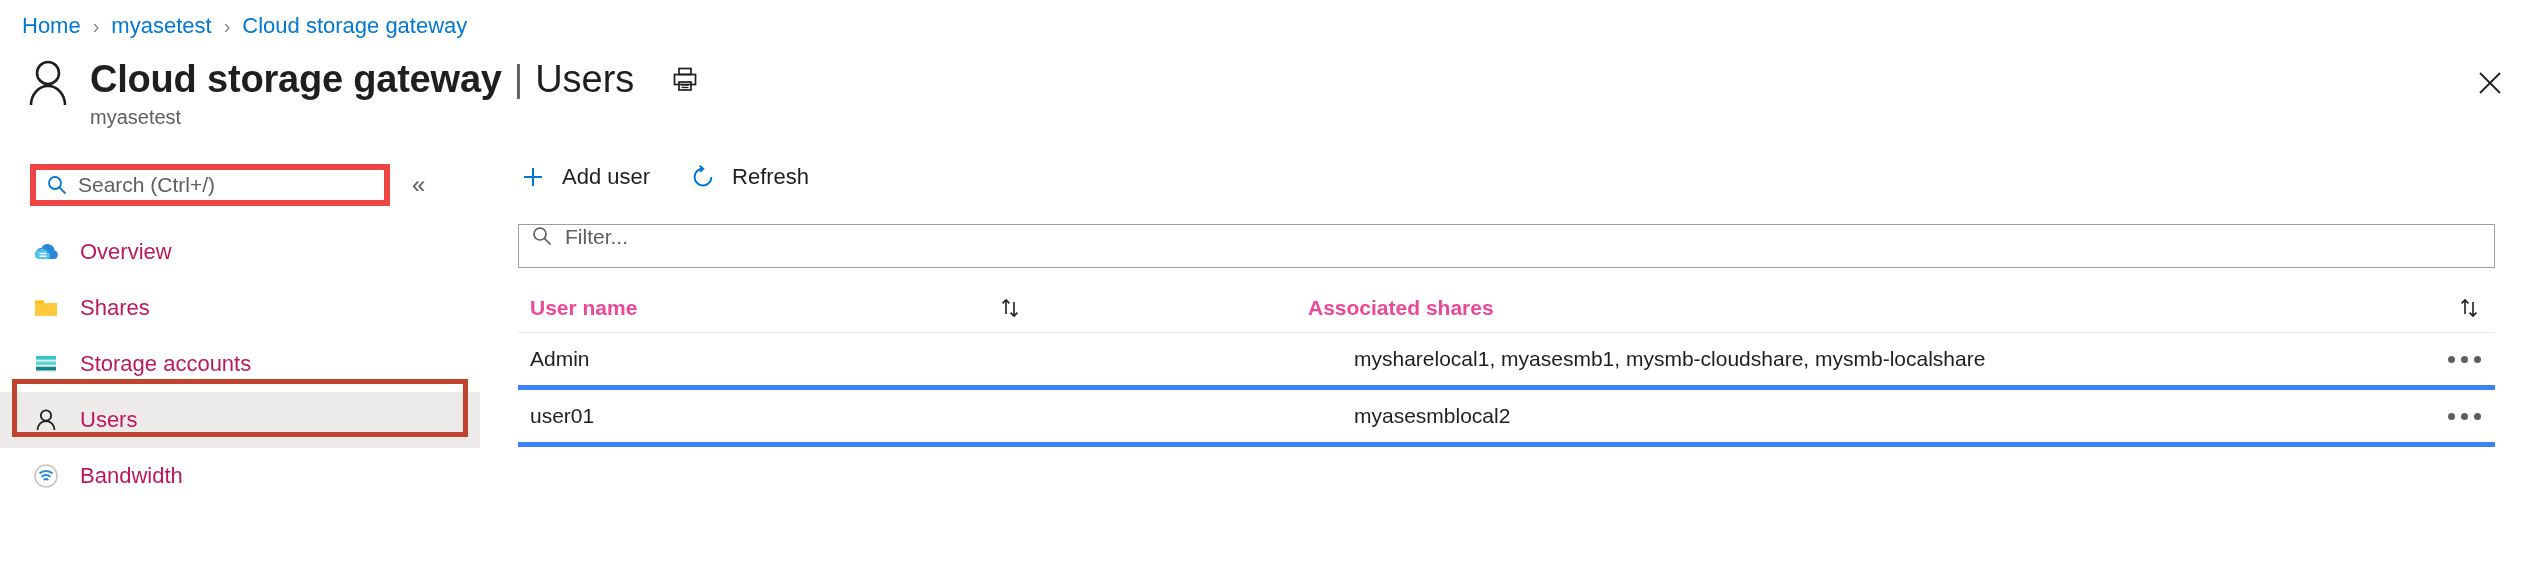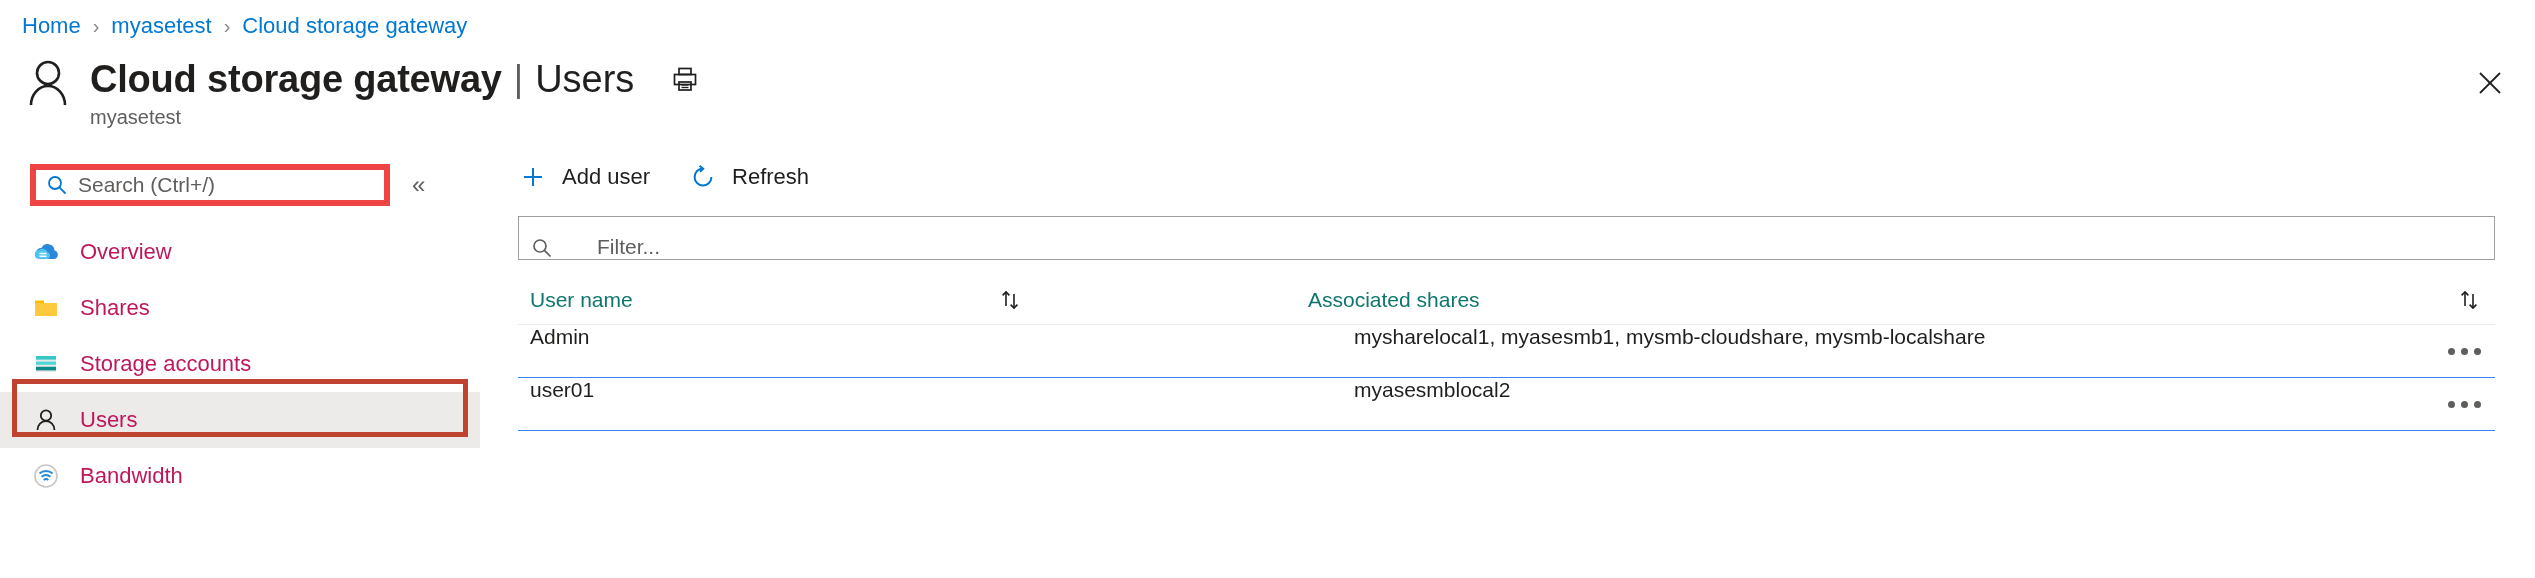--- a/index.html
+++ b/index.html
@@ -224,29 +224,28 @@
     justify-content: center;
     flex: 0 0 auto;
   }
   .tool-label {
     font-size: 22px;
     color: #201f1e;
     white-space: nowrap;
   }
 
   .filter-box {
-    margin: 12px 40px 0 18px;
+    margin: 20px 40px 0 18px;
     height: 44px;
     border: 1px solid #a19f9d;
     background: #fff;
     display: flex;
-    align-items: flex-end;
+    align-items: flex-start;
     padding: 0 12px;
     box-sizing: border-box;
-    gap: 32px;
   }
   .filter-box .mag {
     margin-right: 12px;
     display: flex;
     align-items: center;
   }
   .filter-placeholder {
     font-size: 21px;
     color: #605e5c;
   }
@@ -255,22 +254,23 @@
     margin: 16px 40px 0 18px;
   }
   .grid-header {
     display: flex;
     align-items: center;
     height: 48px;
     border-bottom: 1px solid #edebe9;
   }
   .grid-row {
     display: flex;
+    align-items: center;
     height: 52px;
-    border-bottom: 1px solid #3b82f6;
+    border-bottom: 5px solid #3b82f6;
     gap: 23px;
   }
   .col-user {
     width: 480px;
     flex: 0 0 auto;
     padding-left: 12px;
     box-sizing: border-box;
   }
   .col-sort-1 {
     width: 300px;
@@ -287,22 +287,22 @@
     width: 80px;
     flex: 0 0 auto;
     display: flex;
     align-items: center;
     justify-content: flex-end;
     padding-right: 14px;
     box-sizing: border-box;
   }
   .th {
     font-size: 21px;
-    font-weight: 400;
-    color: #0f766e;
+    font-weight: 700;
+    color: #ec4899;
     white-space: nowrap;
   }
   .td {
     font-size: 21px;
     color: #201f1e;
     white-space: nowrap;
   }
   .sort-icon {
     cursor: pointer;
     display: flex;

